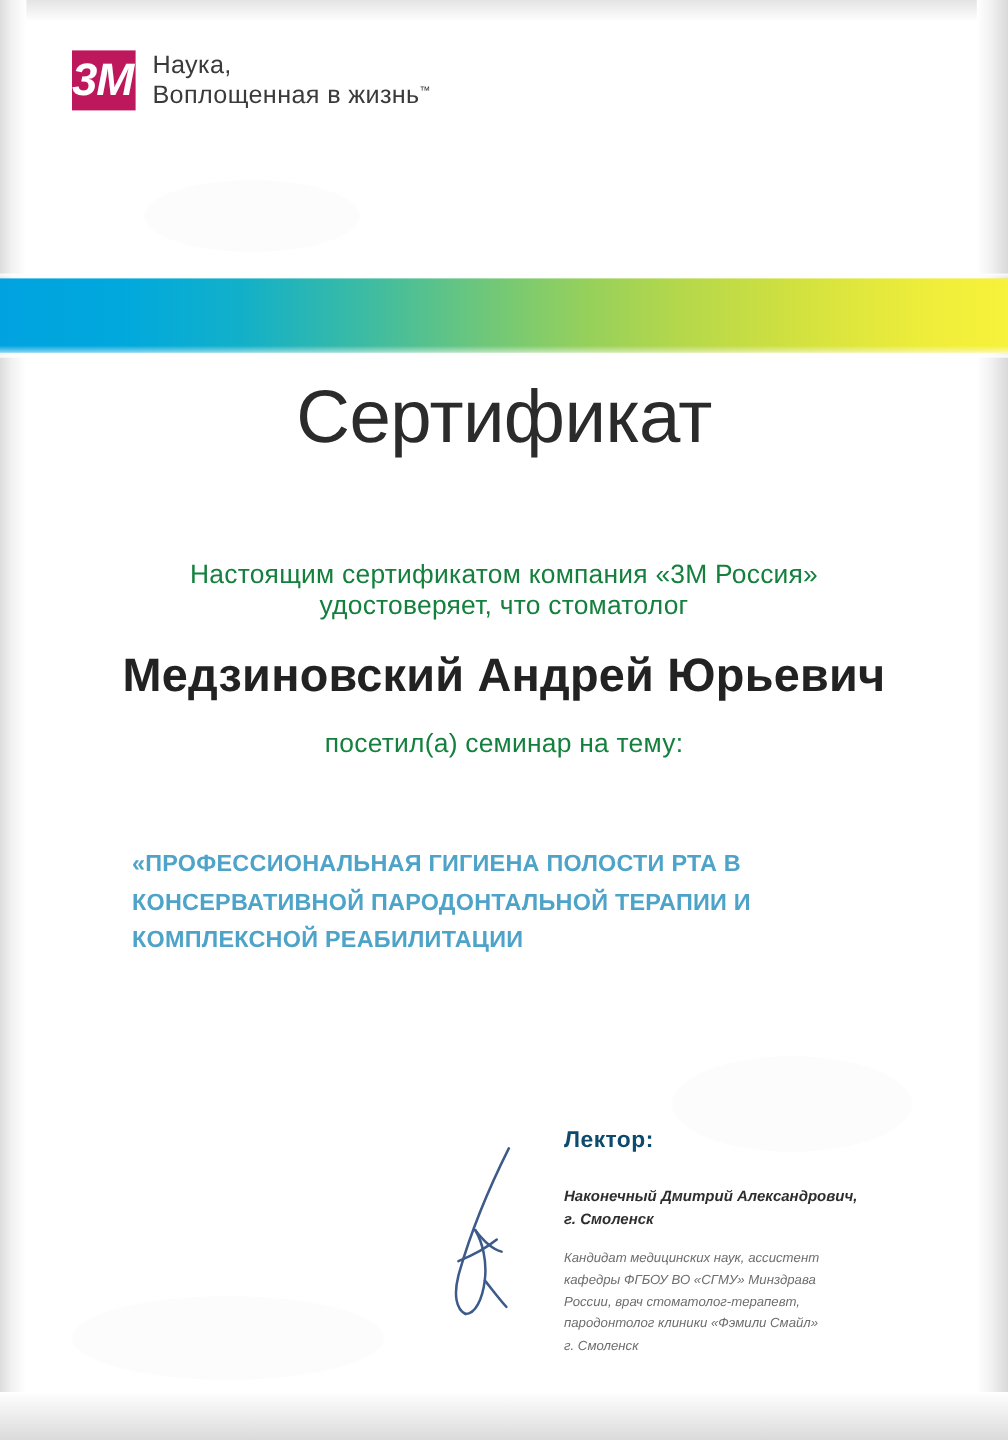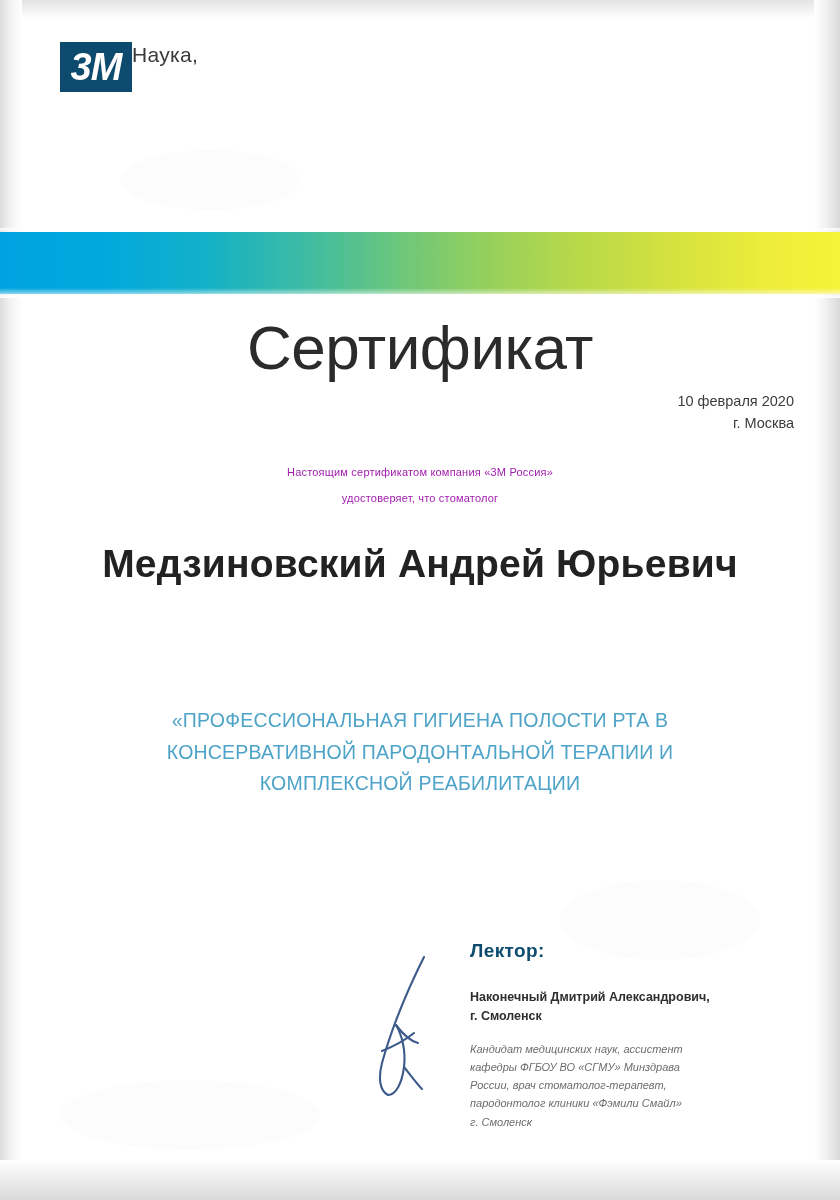--- a/index.html
+++ b/index.html
@@ -54,33 +54,34 @@
 
   
   .logo-block {
     position: absolute;
     left: 60px;
     top: 42px;
     display: flex;
     align-items: flex-start;
   }
   .logo-mark {
-    width: 72px;
+    width: 53px;
     height: 50px;
-    background: #0c4a6e;
+    background: #be185d;
     color: #ffffff;
     font-family: "Liberation Sans", sans-serif;
     font-weight: bold;
     font-size: 38px;
     line-height: 50px;
-    text-align: center;
+    text-align: left;
     letter-spacing: -1px;
     font-style: italic;
   }
   .logo-tagline {
+    margin-left: 14px;
     color: #3a3a3a;
     font-family: "Liberation Sans", sans-serif;
     line-height: 1.18;
     padding-top: 1px;
   }
   .logo-tagline .tl1 {
     font-size: 21px;
     letter-spacing: 0.3px;
     display: block;
   }
@@ -154,22 +155,22 @@
     color: #3c3c3c;
     font-size: 14.5px;
     line-height: 1.55;
   }
 
   
   .line {
     position: absolute;
     width: 840px;
     text-align: center;
-    color: #a21caf;
-    font-size: 11px;
+    color: #15803d;
+    font-size: 22px;
     letter-spacing: 0.2px;
   }
   .line-intro1 { top: 466px; }
   .line-intro2 { top: 492px; }
   .line-visited { top: 607px; }
 
   .recipient {
     position: absolute;
     left: 0;
     top: 542px;
@@ -180,24 +181,23 @@
     color: #222222;
     letter-spacing: 0.2px;
   }
 
   
   .topic {
     position: absolute;
     left: 110px;
     top: 705px;
     width: 620px;
-    text-align: center;
     color: #4ea3c8;
     font-size: 19.5px;
-    font-weight: normal;
+    font-weight: bold;
     line-height: 1.62;
     letter-spacing: 0.2px;
   }
 
   
   .lecturer-label {
     position: absolute;
     left: 470px;
     top: 940px;
     font-size: 19px;
@@ -207,20 +207,21 @@
   }
   .lecturer-name {
     position: absolute;
     left: 470px;
     top: 988px;
     width: 300px;
     font-size: 12.5px;
     font-weight: bold;
     color: #2e2e2e;
     line-height: 1.5;
+    font-style: italic;
   }
   .lecturer-desc {
     position: absolute;
     left: 470px;
     top: 1040px;
     width: 250px;
     font-size: 11px;
     color: #6d6d6d;
     line-height: 1.65;
     font-style: italic;
@@ -256,39 +257,39 @@
   <div class="paper-edge-bottom"></div>
 
   <div class="blotch b1"></div>
   <div class="blotch b2"></div>
   <div class="blotch b3"></div>
 
   <div class="logo-block">
     <div class="logo-mark">3M</div>
     <div class="logo-tagline">
       <span class="tl1">Наука,</span>
+      <span class="tl2">
+        <span>Воплощенная в жизнь</span><span class="tm">™</span>
+      </span>
     </div>
   </div>
 
   <div class="band-soft-top"></div>
   <div class="band"></div>
   <div class="band-soft-bottom"></div>
 
   <div class="cert-title">Сертификат</div>
 
-  <div class="meta">
-    <div>10 февраля 2020</div>
-    <div>г. Москва</div>
-  </div>
 
   <div class="line line-intro1">Настоящим сертификатом компания «3М Россия»</div>
   <div class="line line-intro2">удостоверяет, что стоматолог</div>
 
   <div class="recipient">Медзиновский Андрей Юрьевич</div>
 
+  <div class="line line-visited">посетил(а) семинар на тему:</div>
 
   <div class="topic">
     <div>«ПРОФЕССИОНАЛЬНАЯ ГИГИЕНА ПОЛОСТИ РТА В</div>
     <div>КОНСЕРВАТИВНОЙ ПАРОДОНТАЛЬНОЙ ТЕРАПИИ И</div>
     <div>КОМПЛЕКСНОЙ РЕАБИЛИТАЦИИ</div>
   </div>
 
   <svg class="signature" viewBox="0 0 120 150" xmlns="http://www.w3.org/2000/svg">
     <g fill="none" stroke="#3c5a8a" stroke-width="2.1" stroke-linecap="round" stroke-linejoin="round">
       <path d="M72 2 C56 34, 40 72, 30 108 C26 124, 28 136, 36 140"></path>

